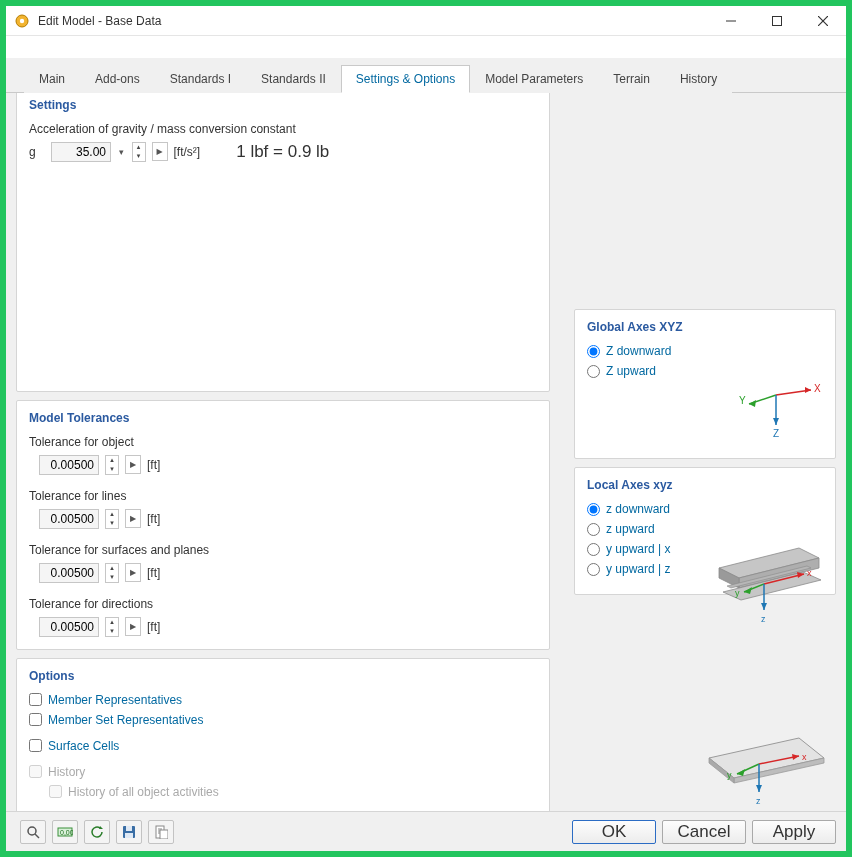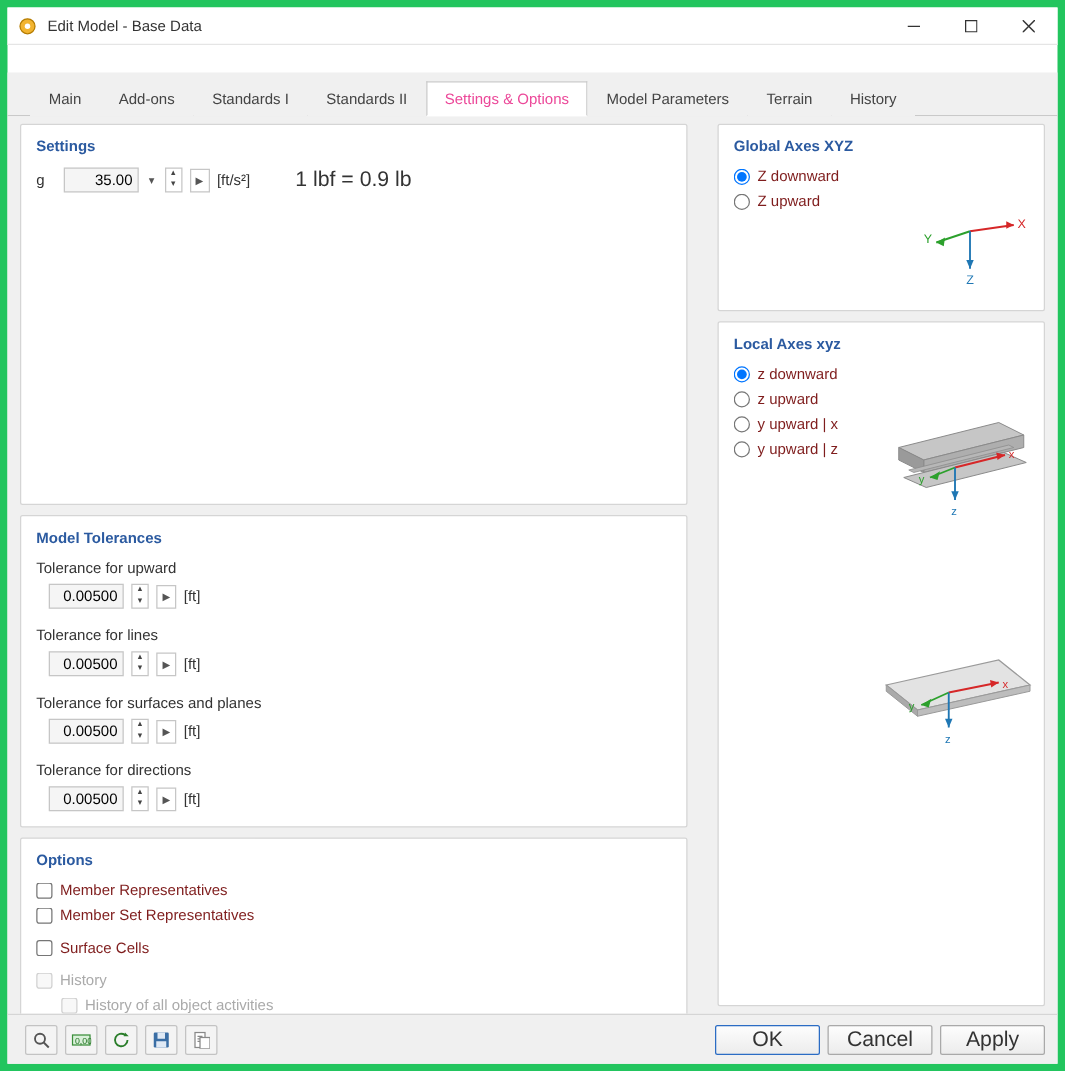--- a/index.html
+++ b/index.html
@@ -70,30 +70,31 @@
     border-bottom: none;
     cursor: default;
     position: relative;
     bottom: -1px;
     background: #f0f0f0;
   }
   .tab.active {
     background: #fff;
     border-color: #c9c9c9;
     border-bottom: 1px solid #fff;
-    color: #ec4899;
+    color: #0369a1;
   }
 
   .content {
     flex: 1;
     background: #f0f0f0;
     display: flex;
     padding: 6px 10px 6px 10px;
     gap: 24px;
     overflow: hidden;
+    align-items: center;
   }
   .col-left {
     flex: 1;
     display: flex;
     flex-direction: column;
     gap: 8px;
   }
   .col-right {
     width: 262px;
     display: flex;
@@ -183,21 +184,21 @@
     gap: 6px;
     margin-bottom: 6px;
   }
   input[type="radio"], input[type="checkbox"] {
     margin: 0;
     width: 13px;
     height: 13px;
   }
   .radio-row label, .check-row label {
     font-size: 12px;
-    color: #7f1d1d;
+    color: #0369a1;
   }
   .check-row {
     display: flex;
     align-items: center;
     gap: 6px;
     margin-bottom: 6px;
   }
   .check-row.disabled label { color: #aaa; }
   .check-row.indent { padding-left: 20px; }
 
@@ -292,39 +293,40 @@
     <div class="tab">Terrain</div>
     <div class="tab">History</div>
   </div>
 
   <div class="content">
 
     <div class="col-left">
 
       <div class="panel settings rel">
         <div class="panel-title">Settings</div>
+        <div class="field-label">Acceleration of gravity / mass conversion constant</div>
         <div class="row" style="margin-top:6px;">
           <span style="width:16px;">g</span>
           <input class="num-input" value="35.00" style="">
           <span class="dropdown-arrow">▾</span>
           <div class="spinner">
             <div class="sp">▴</div>
             <div class="sp">▾</div>
           </div>
           <div class="play-btn">▶</div>
           <span class="unit">[ft/s²]</span>
           <span class="conv">1 lbf = 0.9 lb</span>
         </div>
       </div>
 
       <div class="panel tolerances">
         <div class="panel-title">Model Tolerances</div>
 
         <div class="tol-block">
-          <div class="field-label">Tolerance for upward</div>
+          <div class="field-label">Tolerance for object</div>
           <div class="row tol-row">
             <input class="num-input" value="0.00500" style="">
             <div class="spinner">
                 <div class="sp">▴</div>
                 <div class="sp">▾</div>
               </div>
             <div class="play-btn">▶</div>
             <span class="unit">[ft]</span>
           </div>
         </div>

